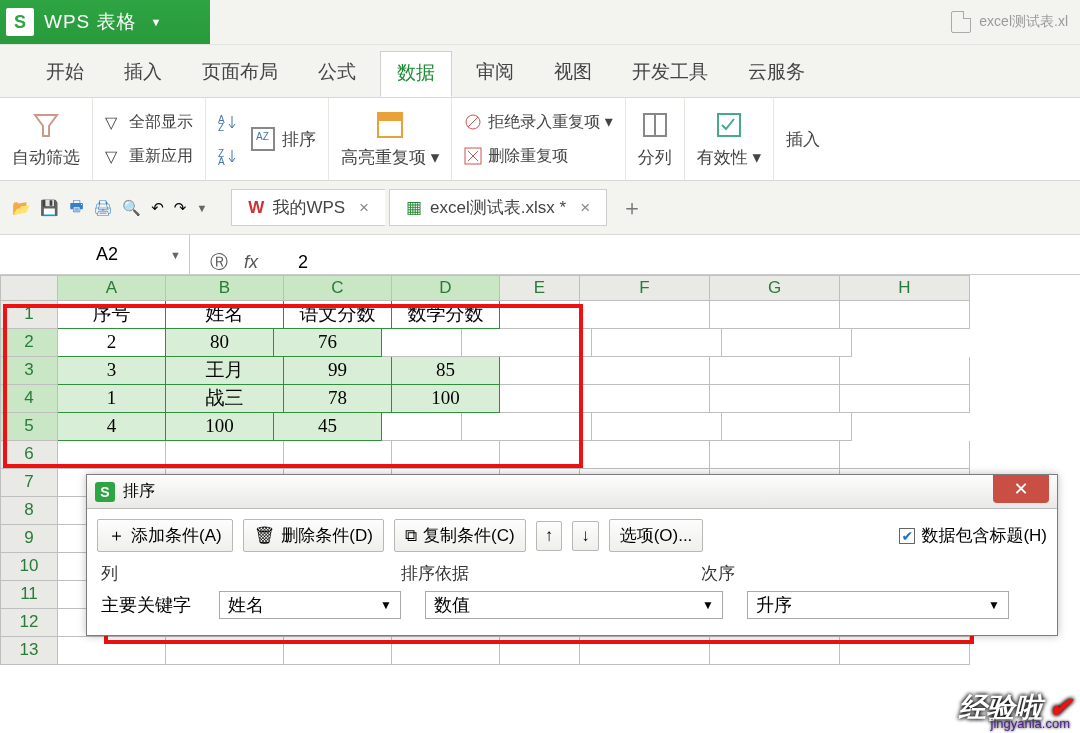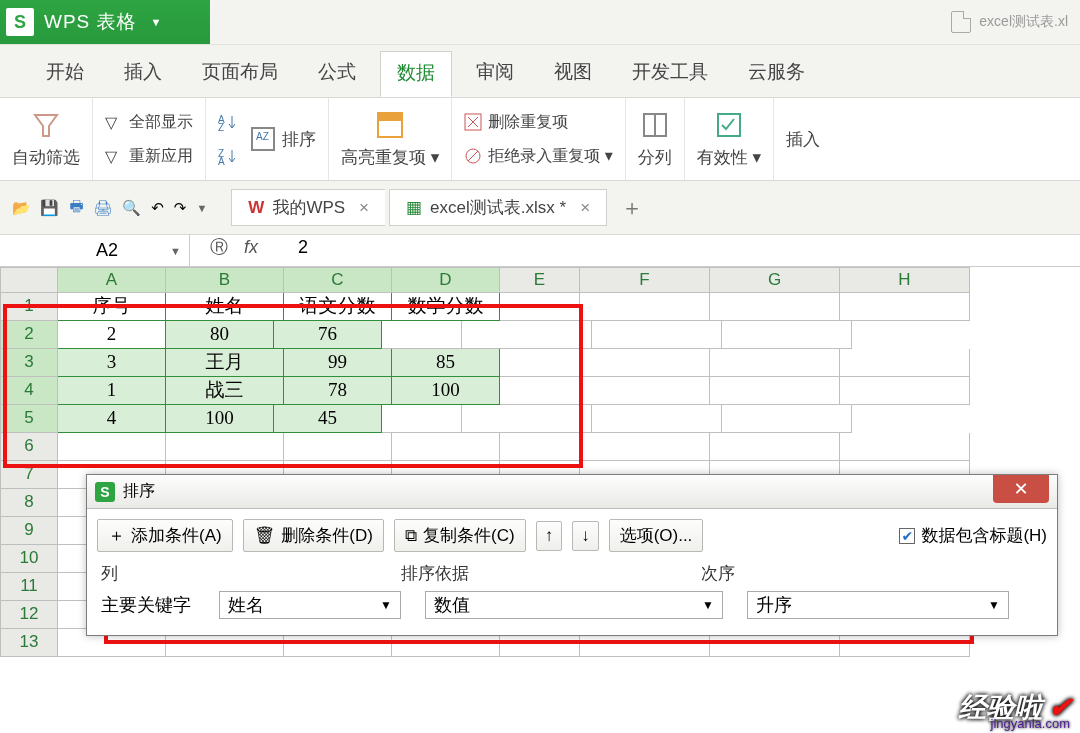--- a/index.html
+++ b/index.html
@@ -27,21 +27,21 @@
   .small-stack .row{display:flex;align-items:center;gap:6px;}
   .mini-ico{width:18px;height:18px;flex:0 0 18px;}
 
   .qat { display:flex; align-items:center; gap:10px; padding:8px 12px; background:#f3f3f0; border-bottom:1px solid #d8d8d5; font-size:15px;}
   .doc-tabs{display:flex;align-items:center;margin-left:14px;gap:0;}
   .doc-tabs .dtab{display:flex;align-items:center;gap:8px;padding:6px 16px;border:1px solid #cfcfcc;background:#fff;font-size:17px;color:#444;margin-right:4px;}
   .doc-tabs .dtab.first{border-right:none;}
   .doc-tabs .close{color:#888;margin-left:6px;}
   .doc-tabs .plus{margin-left:10px;color:#777;font-size:22px;}
 
-  .namebox-row{display:flex;align-items:flex-start;border-bottom:1px solid #ccc;height:32px;font-size:18px;}
+  .namebox-row{display:flex;align-items:flex-end;border-bottom:1px solid #ccc;height:40px;font-size:18px;}
   .namebox{width:190px;padding-left:96px;border-right:1px solid #ccc;height:100%;display:flex;align-items:center;position:relative;}
   .namebox .dd{position:absolute;right:8px;font-size:11px;color:#666;}
   .fx-zone{display:flex;align-items:center;gap:16px;padding-left:20px;color:#555;}
   .fx-zone .fx{font-style:italic;}
 
   
   .sheet{position:relative;}
   .colhdr{display:flex;height:26px;}
   .corner{width:58px;border:1px solid #bfbfbf;background:#e9e9e6;}
   .ch{flex:0 0 108px;border:1px solid #bfbfbf;border-left:none;background:#e9e9e6;text-align:center;font-size:17px;color:#2a7a38;line-height:24px;}
@@ -157,31 +157,31 @@
     <svg width="30" height="30">
         <rect x="3" y="3" width="24" height="24" fill="none" stroke="#e9a23b" stroke-width="2"></rect>
         <rect x="3" y="3" width="24" height="8" fill="#e9a23b"></rect>
       </svg>
     <span class="lbl"><span>高亮重复项</span> ▾</span>
   </div>
   <div class="rgroup" style="align-items:flex-start">
     <div class="small-stack">
       <div class="row">
           <svg class="mini-ico" viewBox="0 0 18 18">
+            <circle cx="9" cy="9" r="7" fill="none" stroke="#c55"></circle>
+            <line x1="4" y1="14" x2="14" y2="4" stroke="#c55"></line>
+          </svg>
+          <span><span>拒绝录入重复项</span> ▾</span>
+        </div>
+      <div class="row">
+          <svg class="mini-ico" viewBox="0 0 18 18">
             <rect x="1" y="1" width="16" height="16" fill="none" stroke="#c55"></rect>
             <path d="M4 4l10 10M14 4L4 14" stroke="#c55"></path>
           </svg>
           <span>删除重复项</span>
-        </div>
-      <div class="row">
-          <svg class="mini-ico" viewBox="0 0 18 18">
-            <circle cx="9" cy="9" r="7" fill="none" stroke="#c55"></circle>
-            <line x1="4" y1="14" x2="14" y2="4" stroke="#c55"></line>
-          </svg>
-          <span><span>拒绝录入重复项</span> ▾</span>
         </div>
     </div>
   </div>
   <div class="rgroup">
     <svg width="30" height="30">
         <rect x="4" y="4" width="22" height="22" fill="none" stroke="#888" stroke-width="2"></rect>
         <line x1="15" y1="4" x2="15" y2="26" stroke="#888" stroke-width="2"></line>
       </svg>
     <span class="lbl">分列</span>
   </div>

